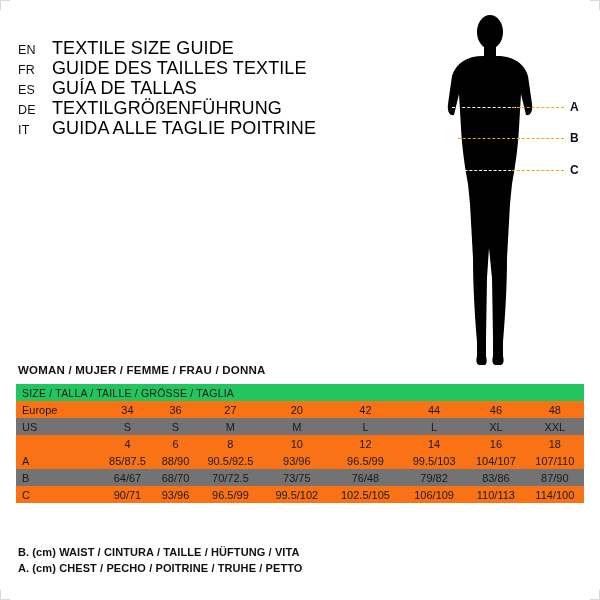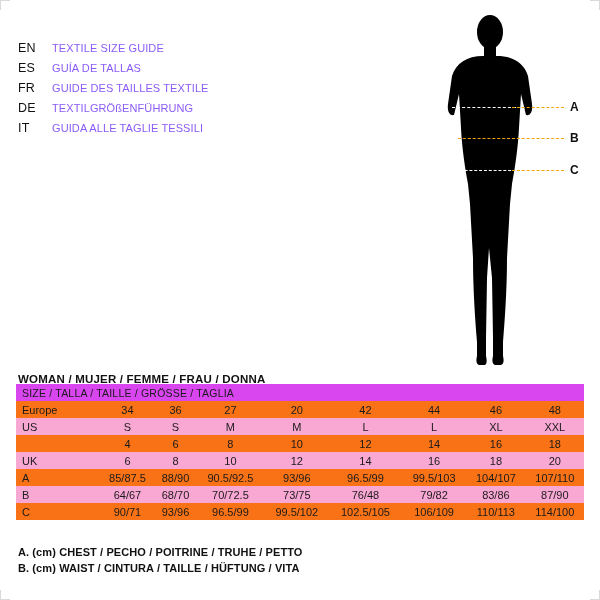--- a/index.html
+++ b/index.html
@@ -35,22 +35,22 @@
     height: 20px;
     line-height: 20px;
   }
   .lang-code {
     width: 34px;
     font-size: 12.5px;
     color: #111;
     letter-spacing: 0.2px;
   }
   .lang-title {
-    font-size: 11px;
-    color: #8b5cf6;
+    font-size: 18px;
+    color: #000000;
     letter-spacing: 0.1px;
     text-align: center;
   }
 
   
   .figure-wrap {
     position: absolute;
     left: 400px;
     top: 8px;
     width: 190px;
@@ -73,21 +73,21 @@
     position: absolute;
     font-size: 12px;
     font-weight: bold;
     color: #111;
   }
 
   
   .woman-heading {
     position: absolute;
     left: 18px;
-    top: 373px;
+    top: 364px;
     font-size: 11.5px;
     font-weight: bold;
     color: #111;
     letter-spacing: 0.2px;
   }
 
   
   .size-table {
     position: absolute;
     left: 16px;
@@ -103,28 +103,28 @@
     font-weight: normal;
     color: #1a1a1a;
     vertical-align: middle;
   }
   .size-table th.rowhead, .size-table td.rowhead {
     text-align: left;
     padding-left: 6px;
     width: 78px;
   }
   .row-head-band {
-    background: #d946ef;
+    background: #22c55e;
     font-weight: bold;
     font-size: 10.5px;
     letter-spacing: 0.2px;
     border-radius: 7px;
   }
   .row-shade {
-    background: #f9a8d4;
+    background: #737373;
     padding-left: 36px;
   }
   .row-plain {
     background: #f97316;
   }
 
   
   .footnotes {
     position: absolute;
     left: 18px;
@@ -160,34 +160,34 @@
   <div class="corner tr"></div>
   <div class="corner bl"></div>
   <div class="corner br"></div>
 
   <div class="langs">
     <div class="lang-row">
       <span class="lang-code">EN</span>
       <span class="lang-title">TEXTILE SIZE GUIDE</span>
     </div>
     <div class="lang-row">
+      <span class="lang-code">FR</span>
+      <span class="lang-title">GUIDE DES TAILLES TEXTILE</span>
+    </div>
+    <div class="lang-row">
       <span class="lang-code">ES</span>
       <span class="lang-title">GUÍA DE TALLAS</span>
     </div>
     <div class="lang-row">
-      <span class="lang-code">FR</span>
-      <span class="lang-title">GUIDE DES TAILLES TEXTILE</span>
-    </div>
-    <div class="lang-row">
       <span class="lang-code">DE</span>
       <span class="lang-title">TEXTILGRÖßENFÜHRUNG</span>
     </div>
     <div class="lang-row">
       <span class="lang-code">IT</span>
-      <span class="lang-title">GUIDA ALLE TAGLIE TESSILI</span>
+      <span class="lang-title">GUIDA ALLE TAGLIE POITRINE</span>
     </div>
   </div>
 
   <div class="figure-wrap">
     <svg class="figure-svg" width="120" height="365" viewBox="0 0 120 365">
       <g fill="#000000">
 
         <ellipse cx="60" cy="24" rx="13" ry="17"></ellipse>
 
         <rect x="54" y="37" width="12" height="14"></rect>
@@ -278,31 +278,20 @@
       <td>4</td>
       <td>6</td>
       <td>8</td>
       <td>10</td>
       <td>12</td>
       <td>14</td>
       <td>16</td>
       <td>18</td>
     </tr>
 
-    <tr class="row-shade">
-      <td class="rowhead">UK</td>
-      <td>6</td>
-      <td>8</td>
-      <td>10</td>
-      <td>12</td>
-      <td>14</td>
-      <td>16</td>
-      <td>18</td>
-      <td>20</td>
-    </tr>
 
     <tr class="row-plain">
       <td class="rowhead">A</td>
       <td>85/87.5</td>
       <td>88/90</td>
       <td>90.5/92.5</td>
       <td>93/96</td>
       <td>96.5/99</td>
       <td>99.5/103</td>
       <td>104/107</td>
@@ -329,17 +318,17 @@
       <td>99.5/102</td>
       <td>102.5/105</td>
       <td>106/109</td>
       <td>110/113</td>
       <td>114/100</td>
     </tr>
   </tbody>
     </table>
 
   <div class="footnotes">
+    <div class="footnote">B. (cm) WAIST / CINTURA / TAILLE / HÜFTUNG / VITA</div>
     <div class="footnote">A. (cm) CHEST / PECHO / POITRINE / TRUHE / PETTO</div>
-    <div class="footnote">B. (cm) WAIST / CINTURA / TAILLE / HÜFTUNG / VITA</div>
   </div>
 
 </div>
 
 </body></html>

